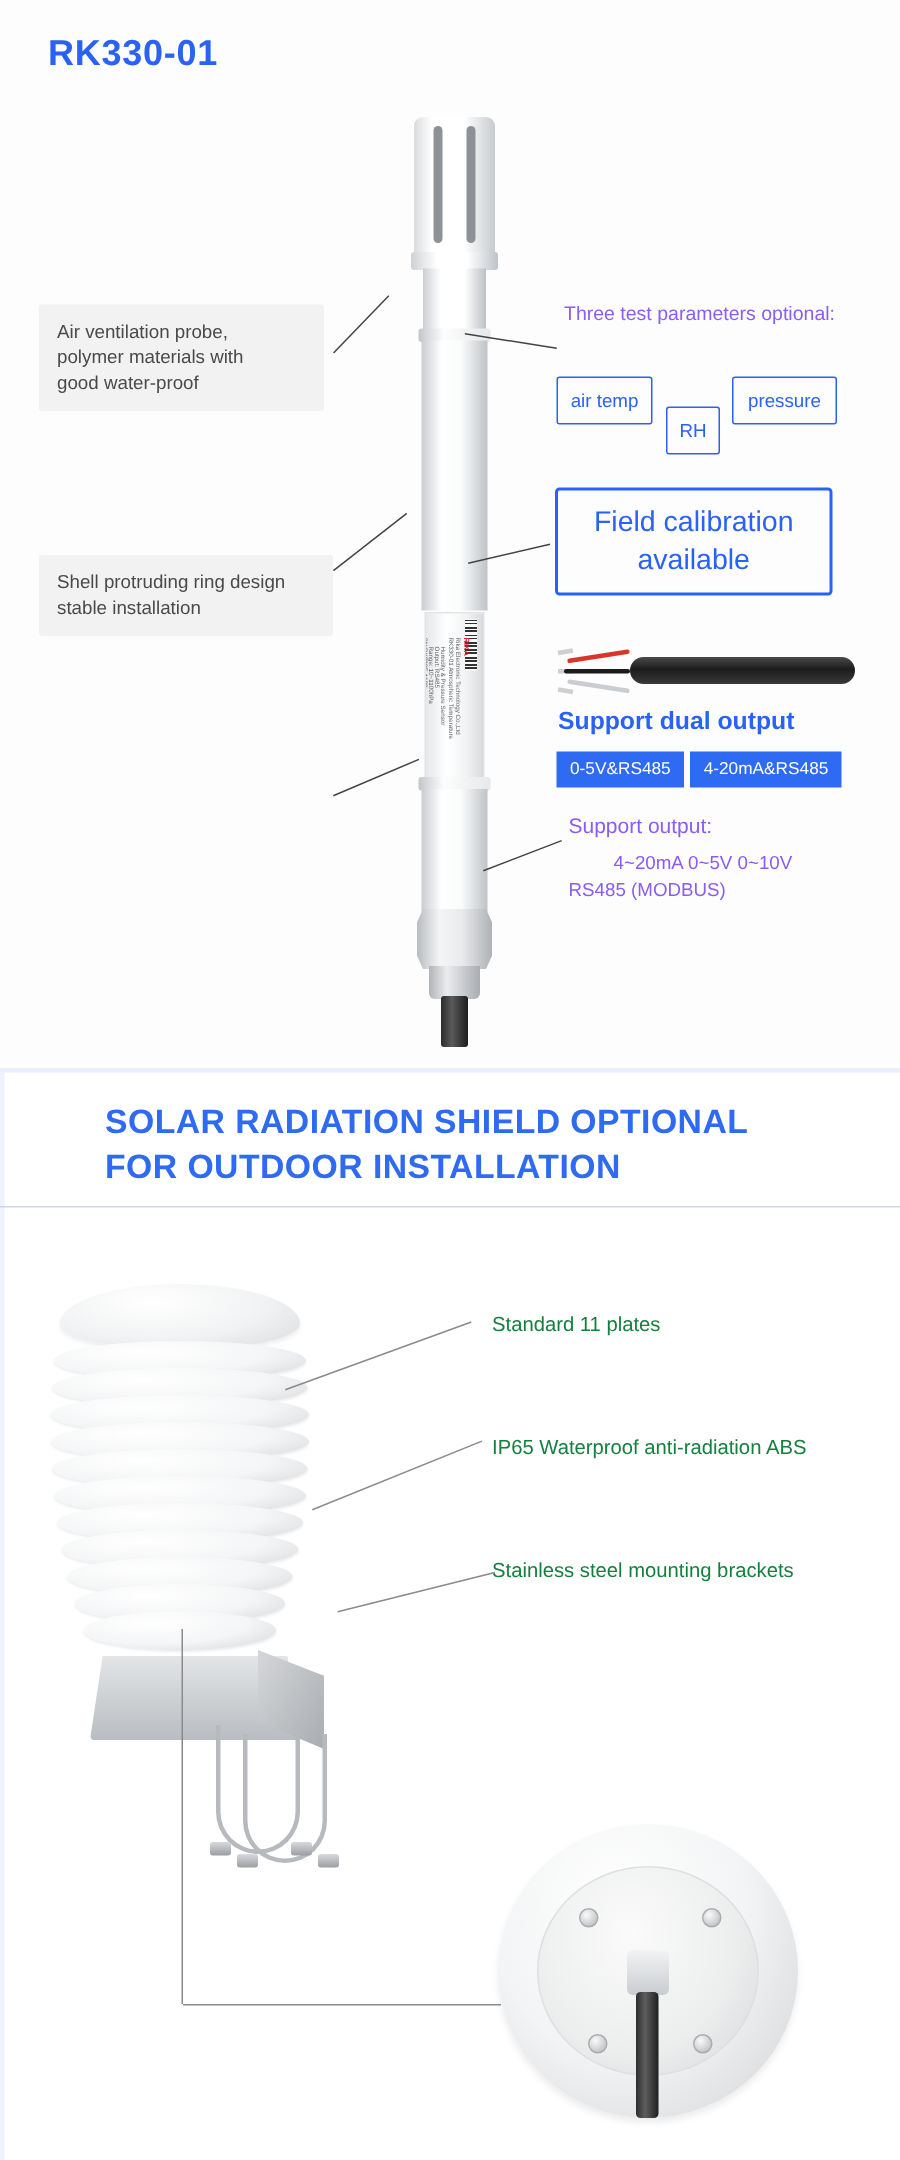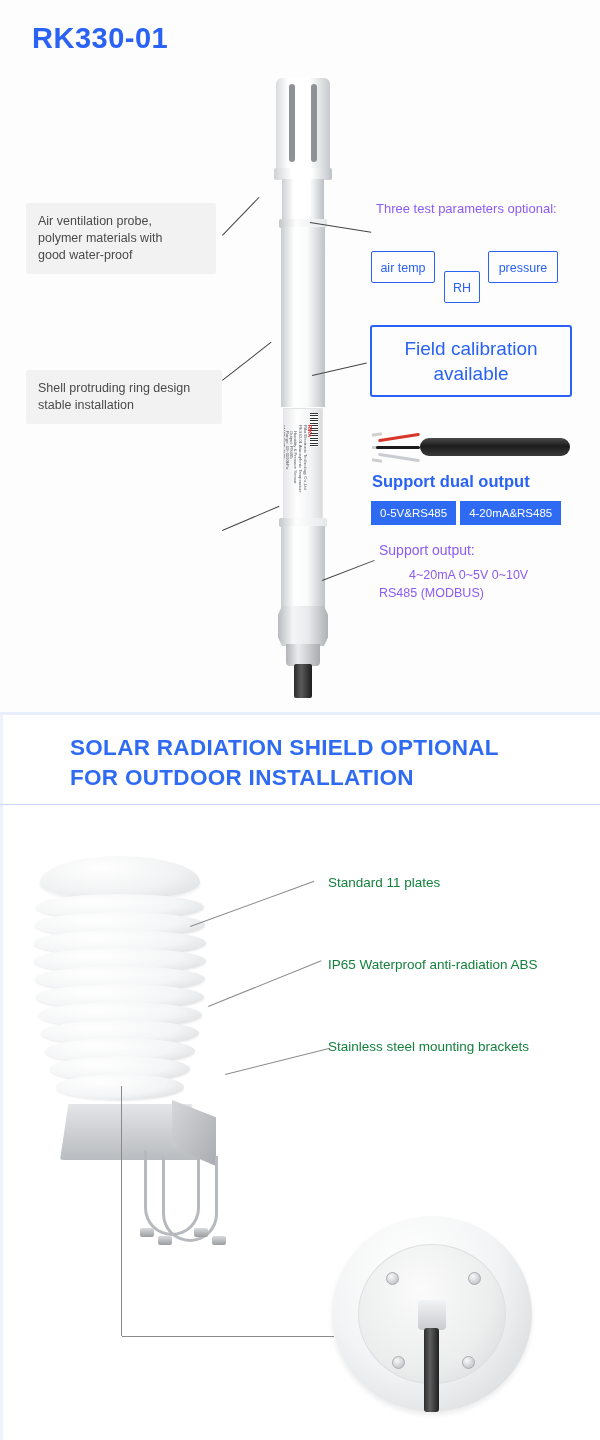--- a/index.html
+++ b/index.html
@@ -19,21 +19,21 @@
     position: relative;
     width: 600px;
     height: 712px;
     background: #fdfdfd;
   }
 
   #page-title {
     position: absolute;
     left: 32px;
     top: 22px;
-    font-size: 29px;
+    font-size: 24px;
     font-weight: bold;
     color: #2962f5;
     letter-spacing: 0.5px;
   }
 
   
   .grey-box {
     position: absolute;
     background: #f2f2f2;
     color: #4a4a4a;
@@ -391,21 +391,21 @@
   <div class="blue-outline" style="left:371px;top:251px;width:64px;">
     <span class="blue-outline-inner">air temp</span>
   </div>
   <div class="blue-outline" style="left:444px;top:251px;width:36px;margin-top:20px;">
     <span class="blue-outline-inner">RH</span>
   </div>
   <div class="blue-outline" style="left:488px;top:251px;width:70px;">
     <span class="blue-outline-inner">pressure</span>
   </div>
 
-  <div class="blue-fill-outline" style="left:370px;top:325px;width:202px;height:72px;white-space:pre-line;">Field calibration
+  <div class="blue-fill-outline" style="left:370px;top:325px;width:185px;height:72px;white-space:pre-line;">Field calibration
 available</div>
 
   <div id="wire-graphic">
     <div class="wire-tip" id="tip-r"></div>
     <div class="wire-tip" id="tip-b"></div>
     <div class="wire-tip" id="tip-w"></div>
     <div class="wire" id="wire-r"></div>
     <div class="wire" id="wire-b"></div>
     <div class="wire" id="wire-w"></div>
     <div id="wire-jacket"></div>

